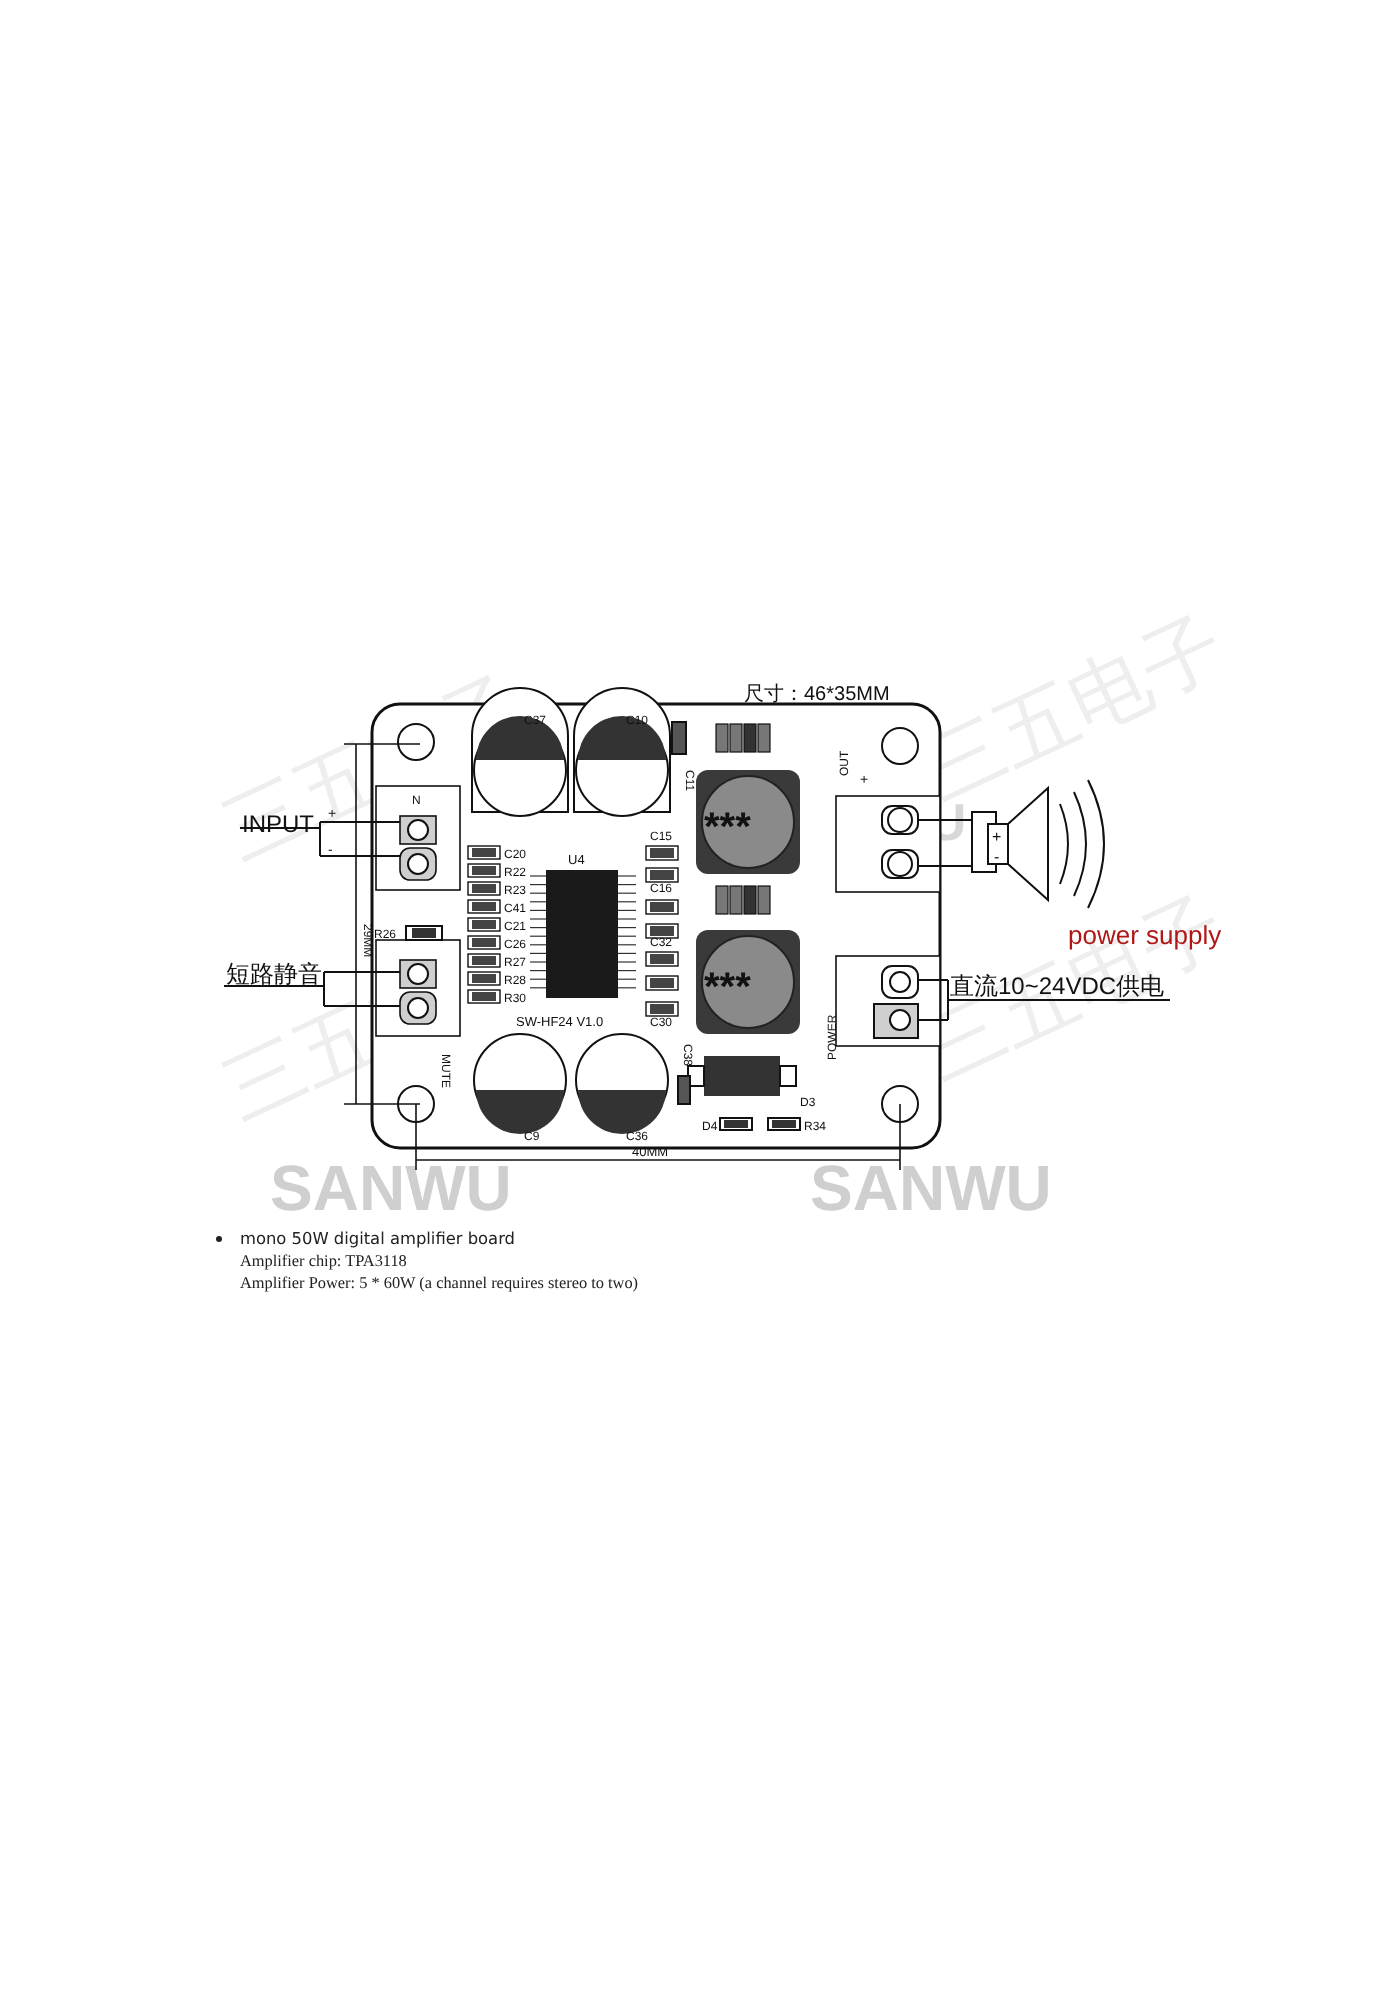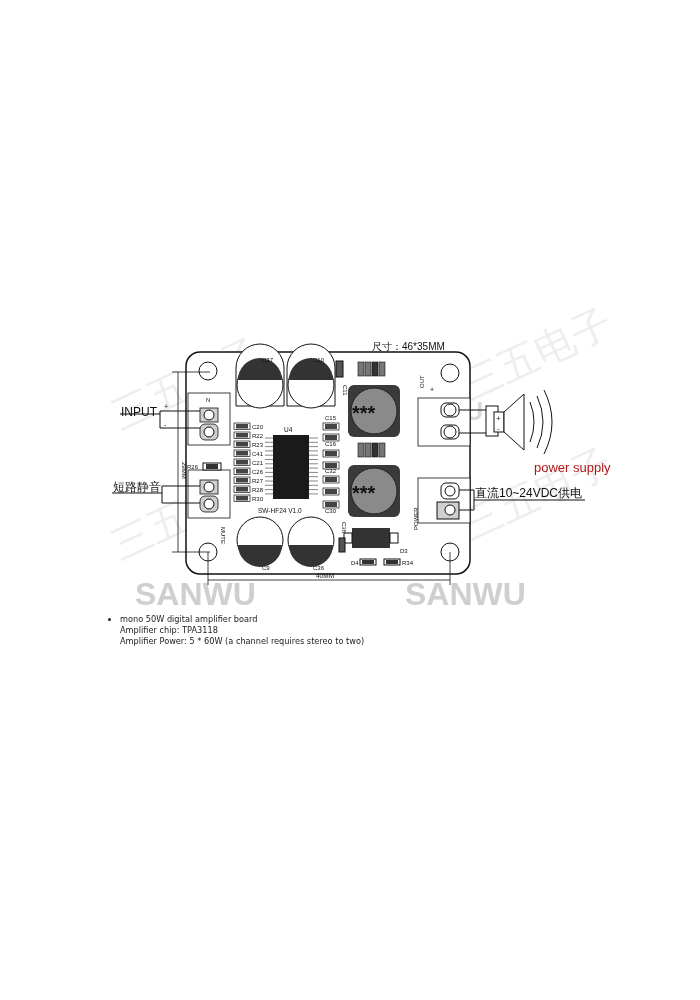--- a/index.html
+++ b/index.html
@@ -2,21 +2,21 @@
 <html><head>
 <meta charset="utf-8">
 <style>
   html,body{margin:0;padding:0;background:#fff;}
   body{width:700px;height:1000px;position:relative;overflow:hidden;font-family:"Liberation Sans",sans-serif;}
   .abs{position:absolute;}
   svg text{font-family:"Liberation Sans",sans-serif;}
   .desc{position:absolute;left:108px;top:614px;font-family:"DejaVu Sans",sans-serif;font-size:8.2px;color:#222;line-height:11px;}
   .desc ul{margin:0;padding:0 0 0 12px;}
   .desc li{list-style:disc;}
-  .desc .sub{margin-left:12px;}
+  .desc .sub{margin-left:12px;font-family:Liberation Serif, serif;}
 </style>
 </head>
 <body>
 
 <svg class="abs" style="left:0;top:0" width="700" height="1000" viewBox="0 0 700 1000">
 
   <g opacity="0.25" fill="none" stroke="#888" stroke-width="1">
     <text x="120" y="430" font-size="40" transform="rotate(-25 120 430)" fill="#bbb" stroke="none">三五电子</text>
     <text x="470" y="400" font-size="40" transform="rotate(-25 470 400)" fill="#bbb" stroke="none">三五电子</text>
     <text x="120" y="560" font-size="40" transform="rotate(-25 120 560)" fill="#bbb" stroke="none">三五电子</text>

